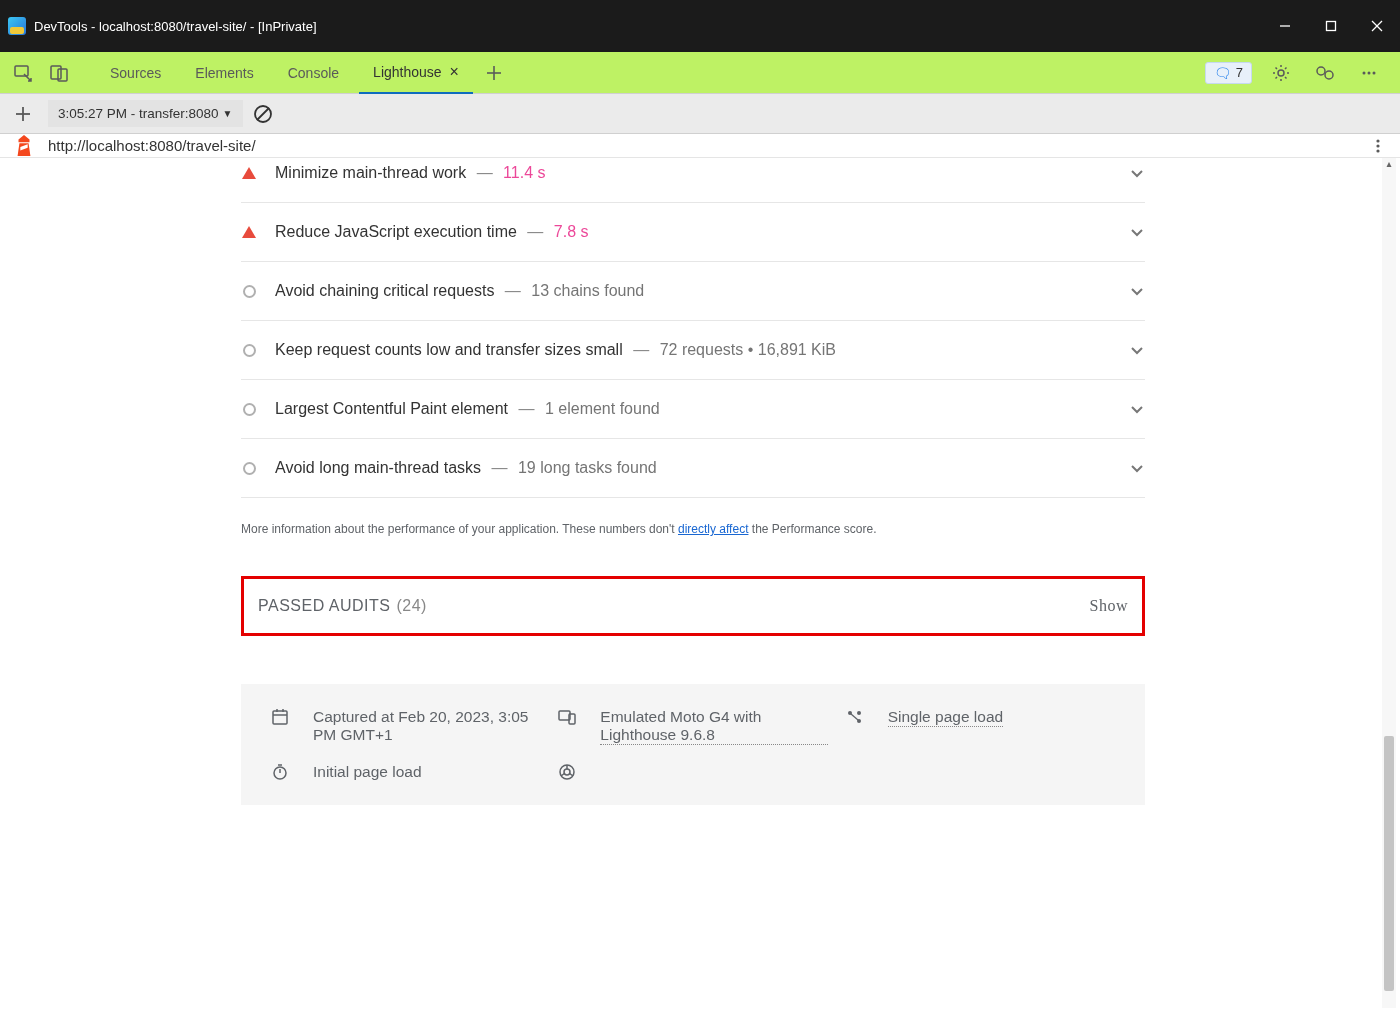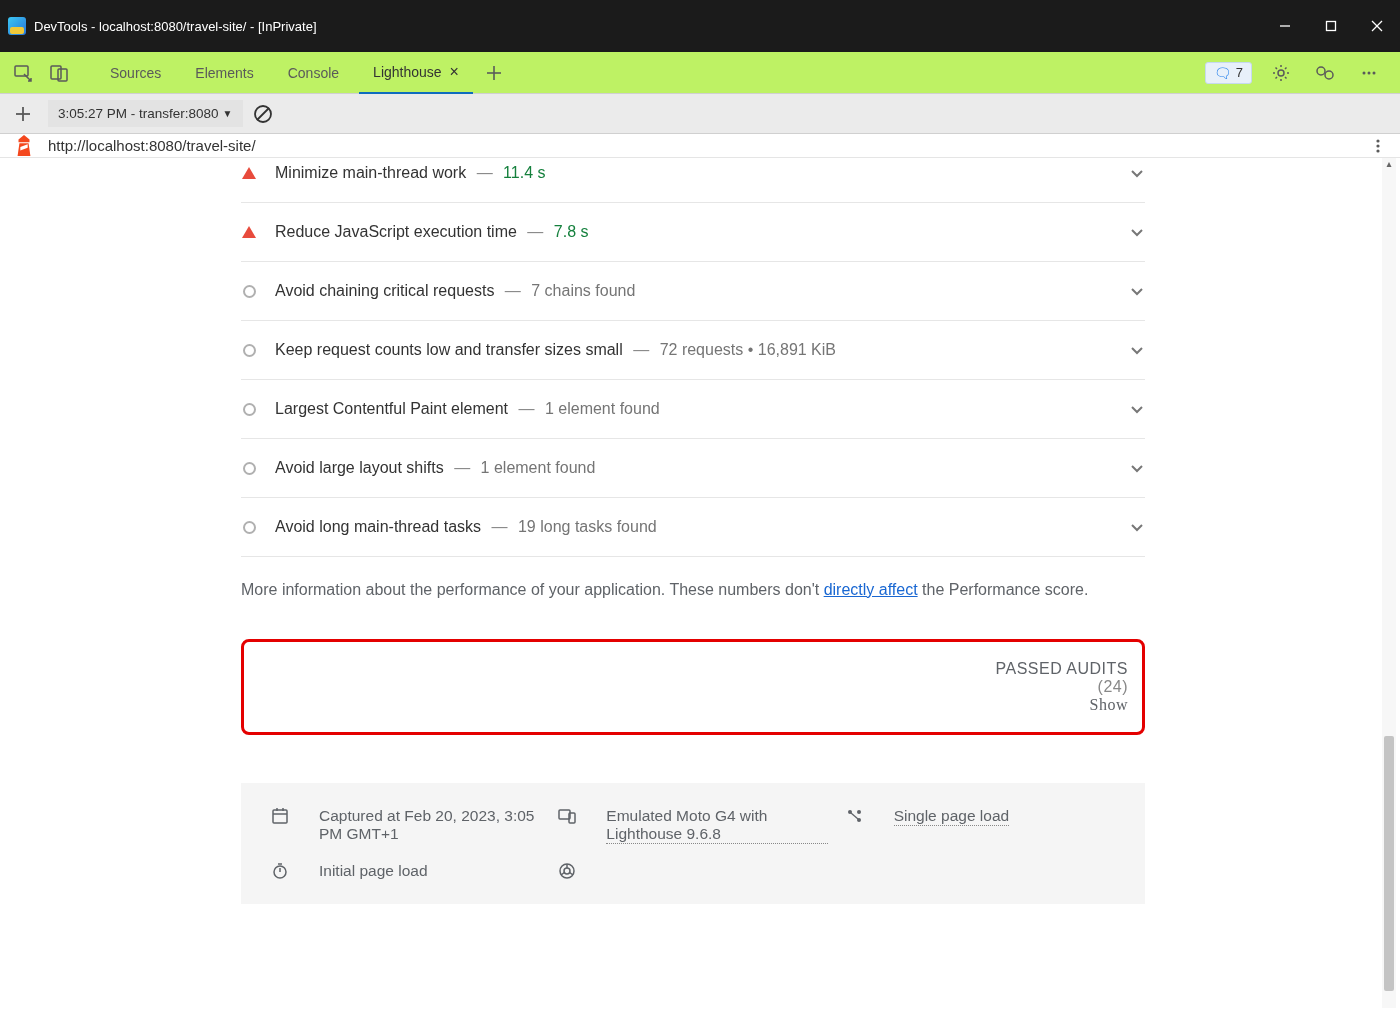--- a/index.html
+++ b/index.html
@@ -40,33 +40,33 @@
 .report-wrap { position:absolute; top:158px; left:8px; right:22px; bottom:8px; overflow:hidden; background:#fff; }
 .report-inner { width:1000px; margin:0 auto; padding:0 48px; }
 
 .audit { border-bottom:1px solid #e6e6e6; padding:20px 0; display:flex; align-items:center; gap:18px; font-size:16px; color:#333; }
 .audit.first { border-top:none; padding-top:6px; }
 .audit .icon-slot { width:16px; display:flex; justify-content:center; }
 .audit .tri { width:0; height:0; border-left:7px solid transparent; border-right:7px solid transparent; border-bottom:12px solid #e84b3c; }
 .audit .circ { width:13px; height:13px; border:2px solid #b0b0b0; border-radius:50%; }
 .audit .title { color:#333; }
 .audit .dash { color:#888; margin:0 6px; }
-.audit .metric-red { color:#15803d; }
+.audit .metric-red { color:#ec4899; }
 .audit .metric-gray { color:#757575; }
 .audit .chev { margin-left:auto; color:#777; }
 
-.info-line { font-size:16px; color:#5f6368; padding:24px 0 12px; }
+.info-line { font-size:12px; color:#5f6368; padding:24px 0 12px; }
 .info-line a { color:#1967d2; text-decoration:underline; }
 
-.passed-box { border:3px solid #e40000; border-radius:8px; padding:18px 14px; margin-top:28px; display:flex; align-items:flex-end; font-size:16px; color:#5f6368; letter-spacing:0.5px;flex-direction:column; }
+.passed-box { border:3px solid #e40000; border-radius:0; padding:18px 14px; margin-top:28px; display:flex; align-items:flex-end; font-size:16px; color:#5f6368; letter-spacing:0.5px; }
 .passed-box .count { color:#888; margin-left:6px; }
 .passed-box .show { margin-left:auto; color:#5f6368;font-family:Liberation Serif, serif; }
 
 .runtime { background:#f5f5f5; margin-top:48px; padding:24px 30px; display:grid; grid-template-columns: 1fr 1fr 1fr; column-gap:18px; row-gap:18px; font-size:15.5px; color:#5f6368; }
-.runtime .cell { display:flex; gap:30px; align-items:flex-start; }
+.runtime .cell { display:flex; gap:24px; align-items:flex-start; }
 .runtime .cell .ic { width:18px; height:18px; flex-shrink:0; color:#5f6368; }
 .runtime .dotted { border-bottom:1px dotted #888; }
 
 .footer { text-align:center; font-size:15.5px; color:#333; padding:22px 0 10px; }
 .footer b { font-weight:600; }
 .footer a { color:#1967d2; text-decoration:underline; }
 
 
 .scrollbar { position:absolute; right:4px; top:158px; bottom:8px; width:14px; background:#f7f7f7; }
 .scrollbar .thumb { position:absolute; left:2px; right:2px; top:68%; height:30%; background:#c4c4c4; border-radius:2px; }
@@ -218,21 +218,21 @@
           <div class="chev">
             <svg width="16" height="16" fill="none" stroke="#777" stroke-width="2">
               <path d="M3 6 L8 11 L13 6"></path>
             </svg>
           </div>
         </div>
         <div class="audit">
           <div class="icon-slot">
             <div class="circ"></div>
           </div>
-          <div><span class="title">Avoid chaining critical requests</span>  <span class="dash">—</span><span class="metric-gray"> 7 chains found</span></div>
+          <div><span class="title">Avoid chaining critical requests</span>  <span class="dash">—</span><span class="metric-gray"> 13 chains found</span></div>
           <div class="chev">
             <svg width="16" height="16" fill="none" stroke="#777" stroke-width="2">
               <path d="M3 6 L8 11 L13 6"></path>
             </svg>
           </div>
         </div>
         <div class="audit">
           <div class="icon-slot">
             <div class="circ"></div>
           </div>
@@ -241,31 +241,20 @@
             <svg width="16" height="16" fill="none" stroke="#777" stroke-width="2">
               <path d="M3 6 L8 11 L13 6"></path>
             </svg>
           </div>
         </div>
         <div class="audit">
           <div class="icon-slot">
             <div class="circ"></div>
           </div>
           <div><span class="title">Largest Contentful Paint element</span>  <span class="dash">—</span><span class="metric-gray"> 1 element found</span></div>
-          <div class="chev">
-            <svg width="16" height="16" fill="none" stroke="#777" stroke-width="2">
-              <path d="M3 6 L8 11 L13 6"></path>
-            </svg>
-          </div>
-        </div>
-        <div class="audit">
-          <div class="icon-slot">
-            <div class="circ"></div>
-          </div>
-          <div><span class="title">Avoid large layout shifts</span>  <span class="dash">—</span><span class="metric-gray"> 1 element found</span></div>
           <div class="chev">
             <svg width="16" height="16" fill="none" stroke="#777" stroke-width="2">
               <path d="M3 6 L8 11 L13 6"></path>
             </svg>
           </div>
         </div>
         <div class="audit">
           <div class="icon-slot">
             <div class="circ"></div>
           </div>

